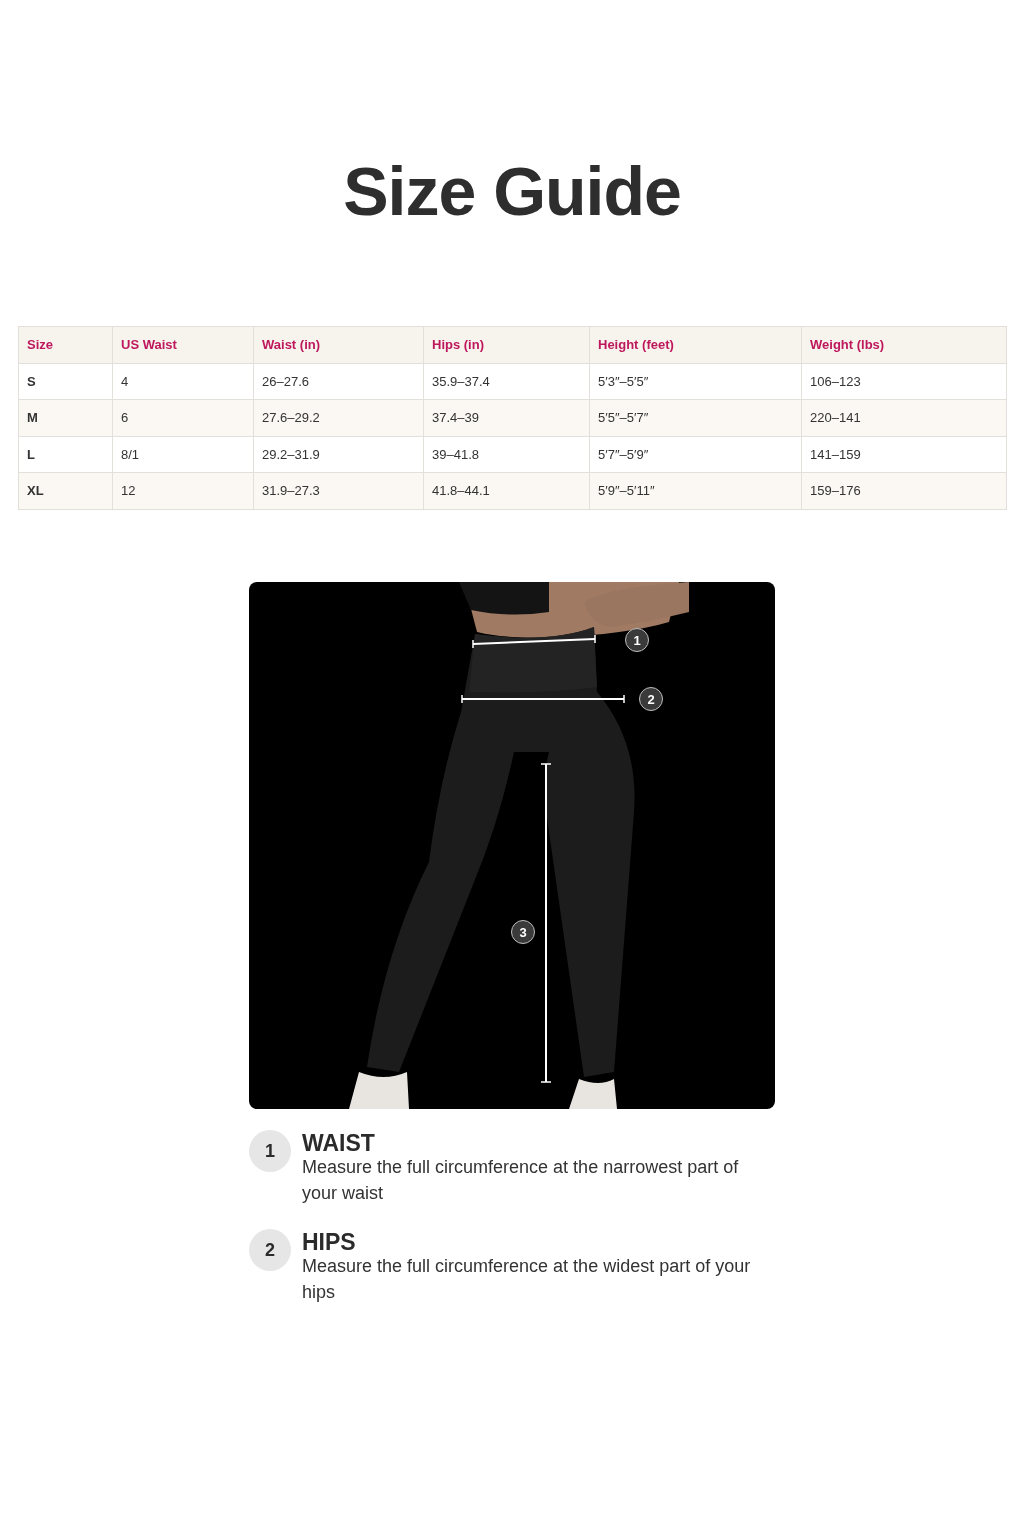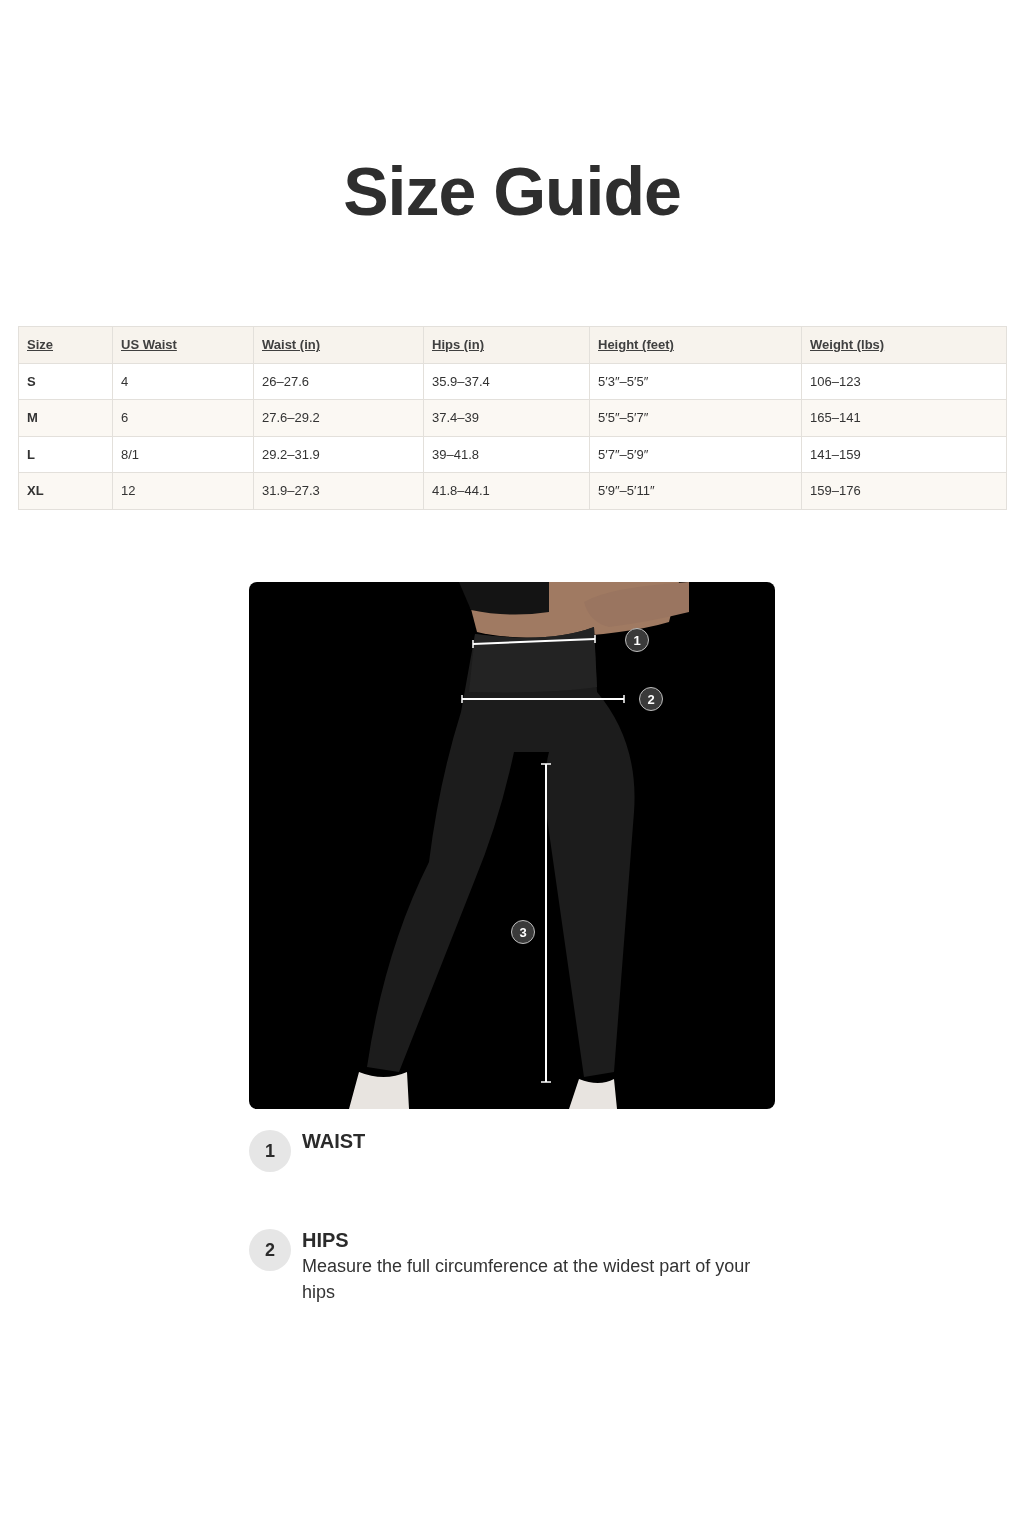--- a/index.html
+++ b/index.html
@@ -4,35 +4,35 @@
   <style>
     html, body { margin: 0; padding: 0; background: #ffffff; }
     body { width: 1024px; height: 1536px; position: relative; overflow: hidden;
            font-family: "Liberation Sans", sans-serif; color: #2b2b2b; }
     .title { position: absolute; top: 152px; left: 0; width: 1024px; text-align: center;
              font-size: 68px; font-weight: bold; letter-spacing: -1px; color: #2e2e2e; margin: 0; }
     table.size-table { position: absolute; top: 326px; left: 18px; width: 989px;
              border-collapse: collapse; font-size: 13px; }
     .size-table th, .size-table td { border: 1px solid #e3e0db; height: 35.5px; padding: 0 8px;
              text-align: left; vertical-align: middle; }
-    .size-table th { background: #f7f3ed; font-weight: bold; color: #404040; text-decoration: underline; }
+    .size-table th { background: #f7f3ed; font-weight: bold; color: #be185d; }
     .size-table td { color: #333; }
     .size-table td.sz { font-weight: bold; }
     .size-table tr.alt td { background: #fbf8f3; }
     .photo { position: absolute; top: 582px; left: 249px; width: 526px; height: 527px;
              background: #000; border-radius: 8px; overflow: hidden; }
     .photo svg { position: absolute; left: 0; top: 0; }
     .marker { position: absolute; width: 24px; height: 24px; border-radius: 50%;
               background: #3a3a3a; border: 1.5px solid #bdbdbd; color: #fff; font-weight: bold;
               font-size: 13px; display: flex; align-items: center; justify-content: center; box-sizing: border-box; }
     .legend { position: absolute; left: 249px; width: 530px; }
     .legend .badge { position: absolute; left: 0; top: 0; width: 42px; height: 42px; border-radius: 50%;
               background: #e6e6e6; color: #2b2b2b; font-size: 18px; font-weight: bold;
               display: flex; align-items: center; justify-content: center; }
-    .legend .lbl { position: absolute; left: 53px; top: 0; font-size: 20px; font-weight: bold; color: #2b2b2b; }
+    .legend .lbl { position: absolute; left: 53px; top: 0; font-size: 23px; font-weight: bold; color: #2b2b2b; }
     .legend .desc { position: absolute; left: 53px; top: 24px; width: 470px; font-size: 18px;
               line-height: 26px; color: #333; }
   </style>
 </head>
 <body>
 
 <h1 class="title">Size Guide</h1>
 
 <table class="size-table">
   <thead>
@@ -53,21 +53,21 @@
       <td>35.9–37.4</td>
       <td>5′3″–5′5″</td>
       <td>106–123</td>
     </tr>
     <tr class="alt">
       <td class="sz">M</td>
       <td>6</td>
       <td>27.6–29.2</td>
       <td>37.4–39</td>
       <td>5′5″–5′7″</td>
-      <td>165–141</td>
+      <td>220–141</td>
     </tr>
     <tr>
       <td class="sz">L</td>
       <td>8/1</td>
       <td>29.2–31.9</td>
       <td>39–41.8</td>
       <td>5′7″–5′9″</td>
       <td>141–159</td>
     </tr>
     <tr class="alt">
@@ -110,19 +110,20 @@
     <line x1="292" y1="500" x2="302" y2="500" stroke="#fff" stroke-width="1.5"></line>
   </svg>
   <div class="marker" style="left:376px;top:46px;">1</div>
   <div class="marker" style="left:390px;top:105px;">2</div>
   <div class="marker" style="left:262px;top:338px;">3</div>
 </div>
 
 <div class="legend" style="top:1130px;height:80px;">
   <div class="badge">1</div>
   <div class="lbl">WAIST</div>
+  <div class="desc">Measure the full circumference at the narrowest part of your waist</div>
 </div>
 
 <div class="legend" style="top:1229px;height:80px;">
   <div class="badge">2</div>
   <div class="lbl">HIPS</div>
   <div class="desc">Measure the full circumference at the widest part of your hips</div>
 </div>
 
 </body></html>

